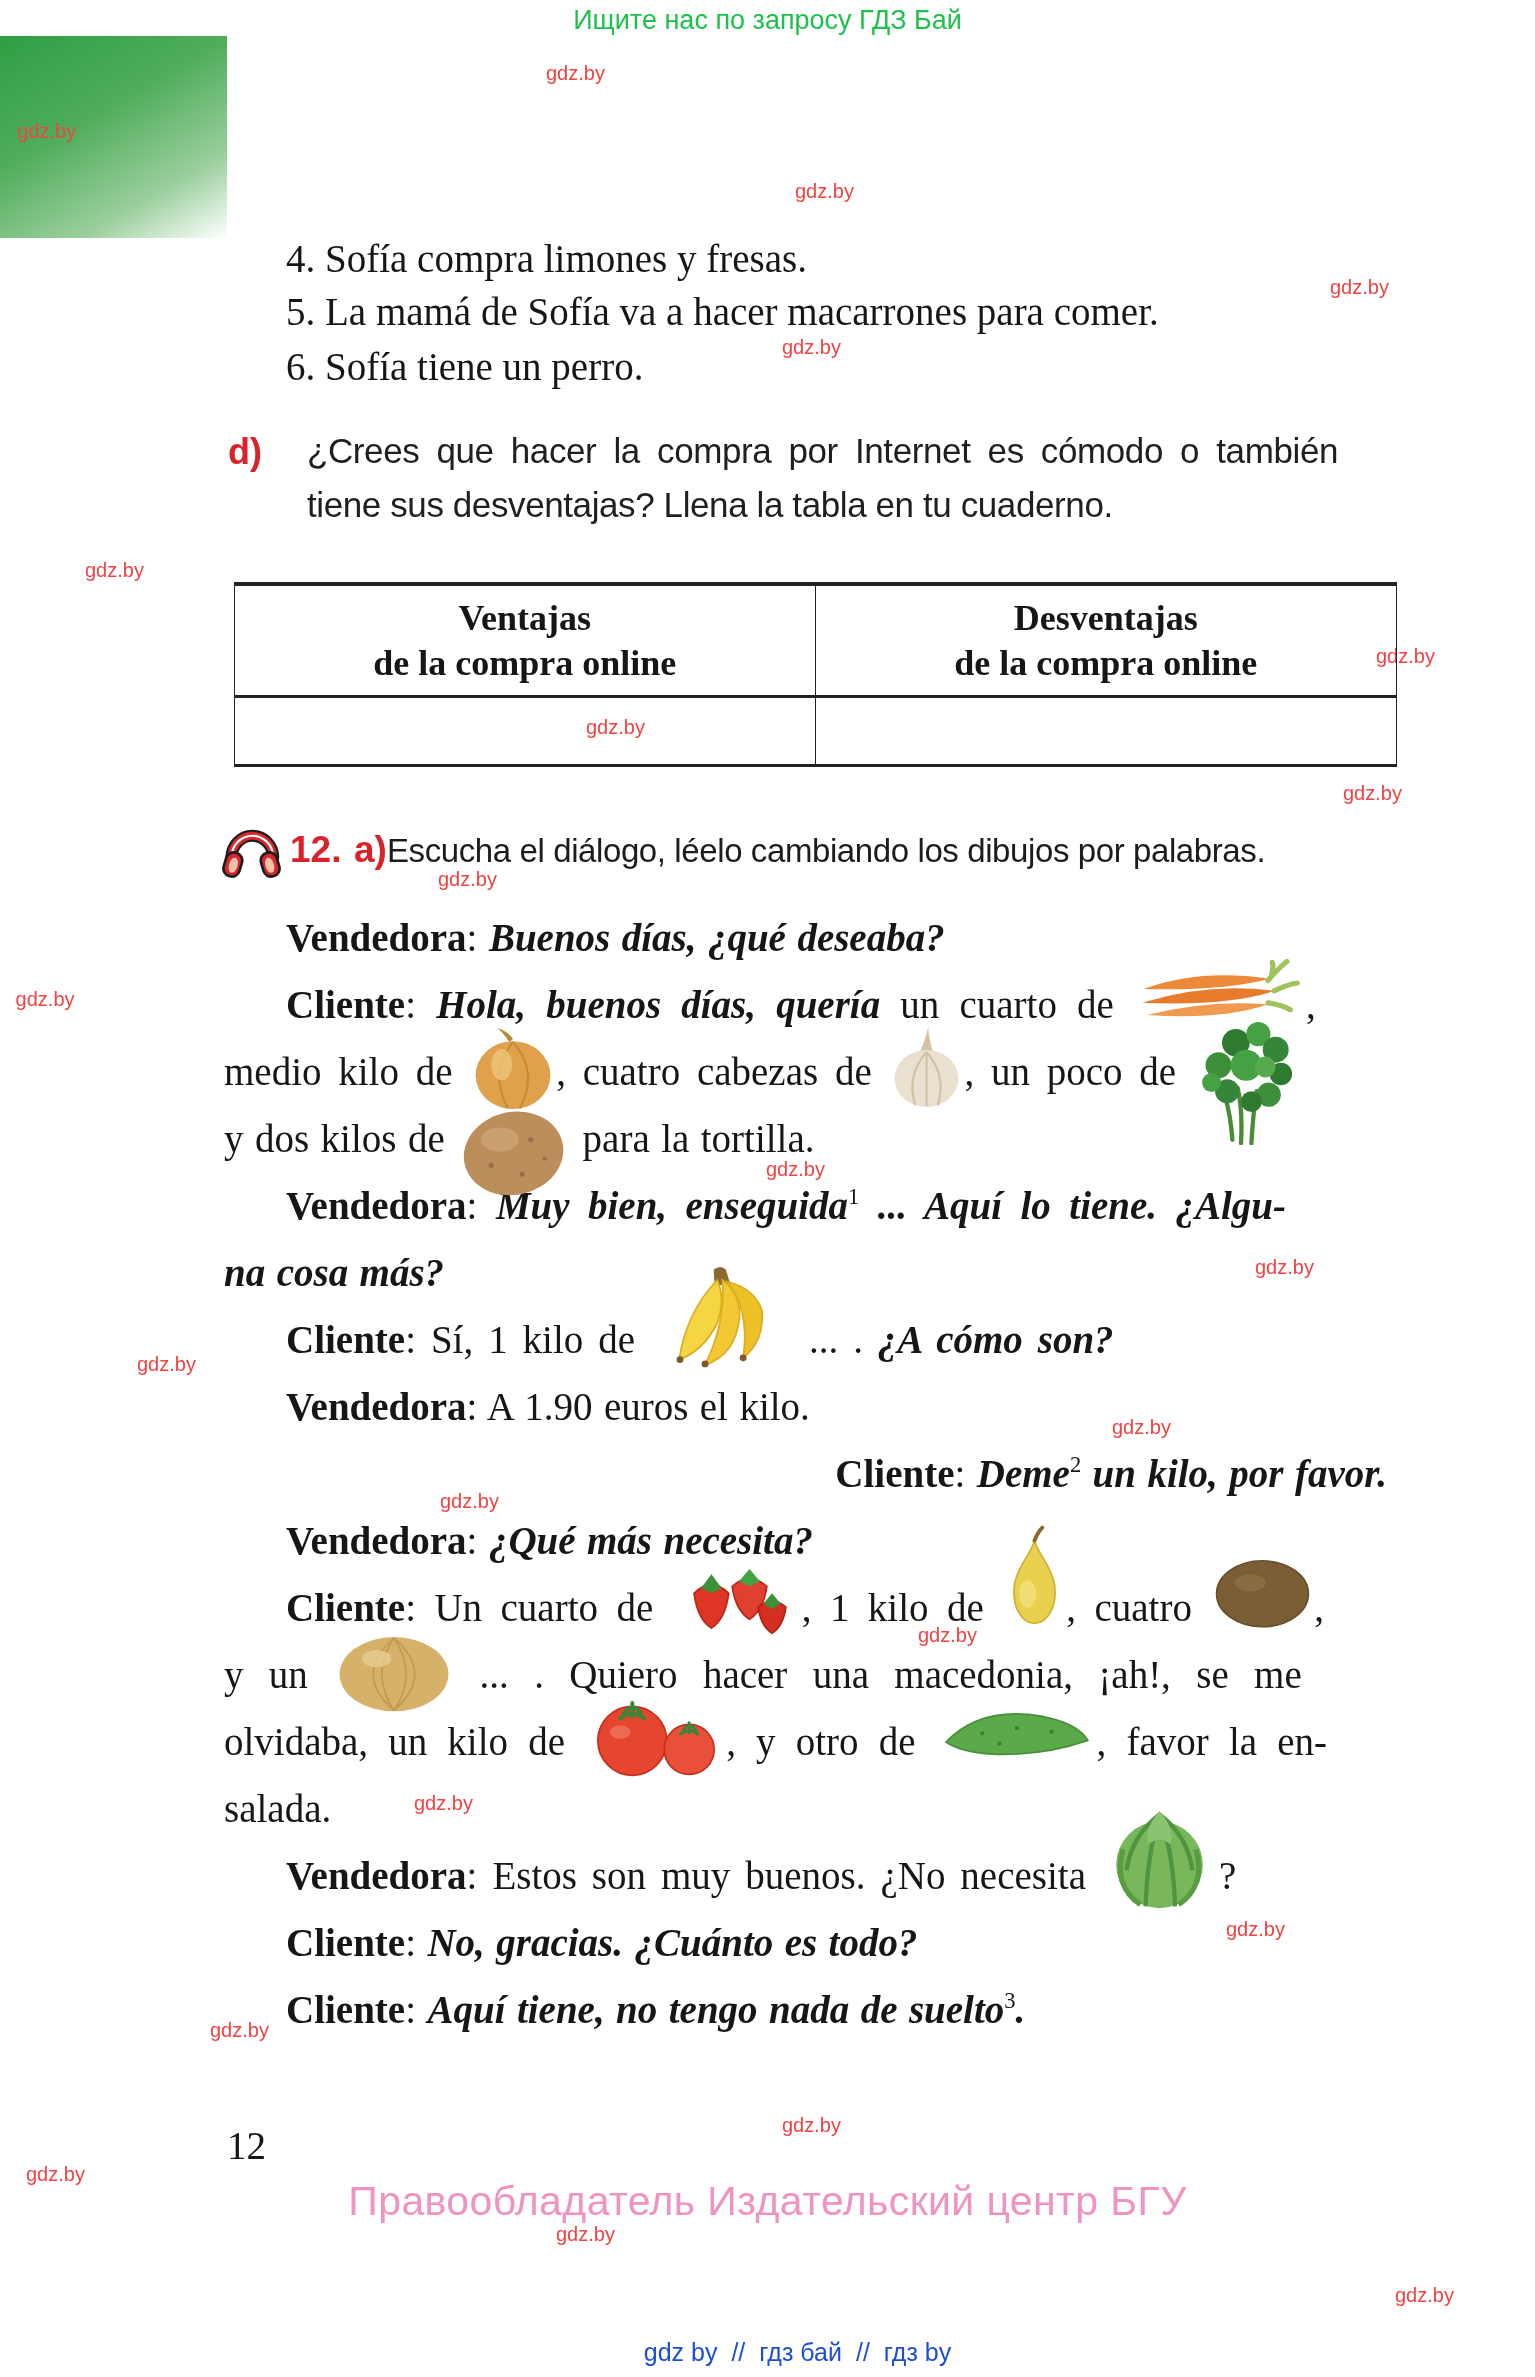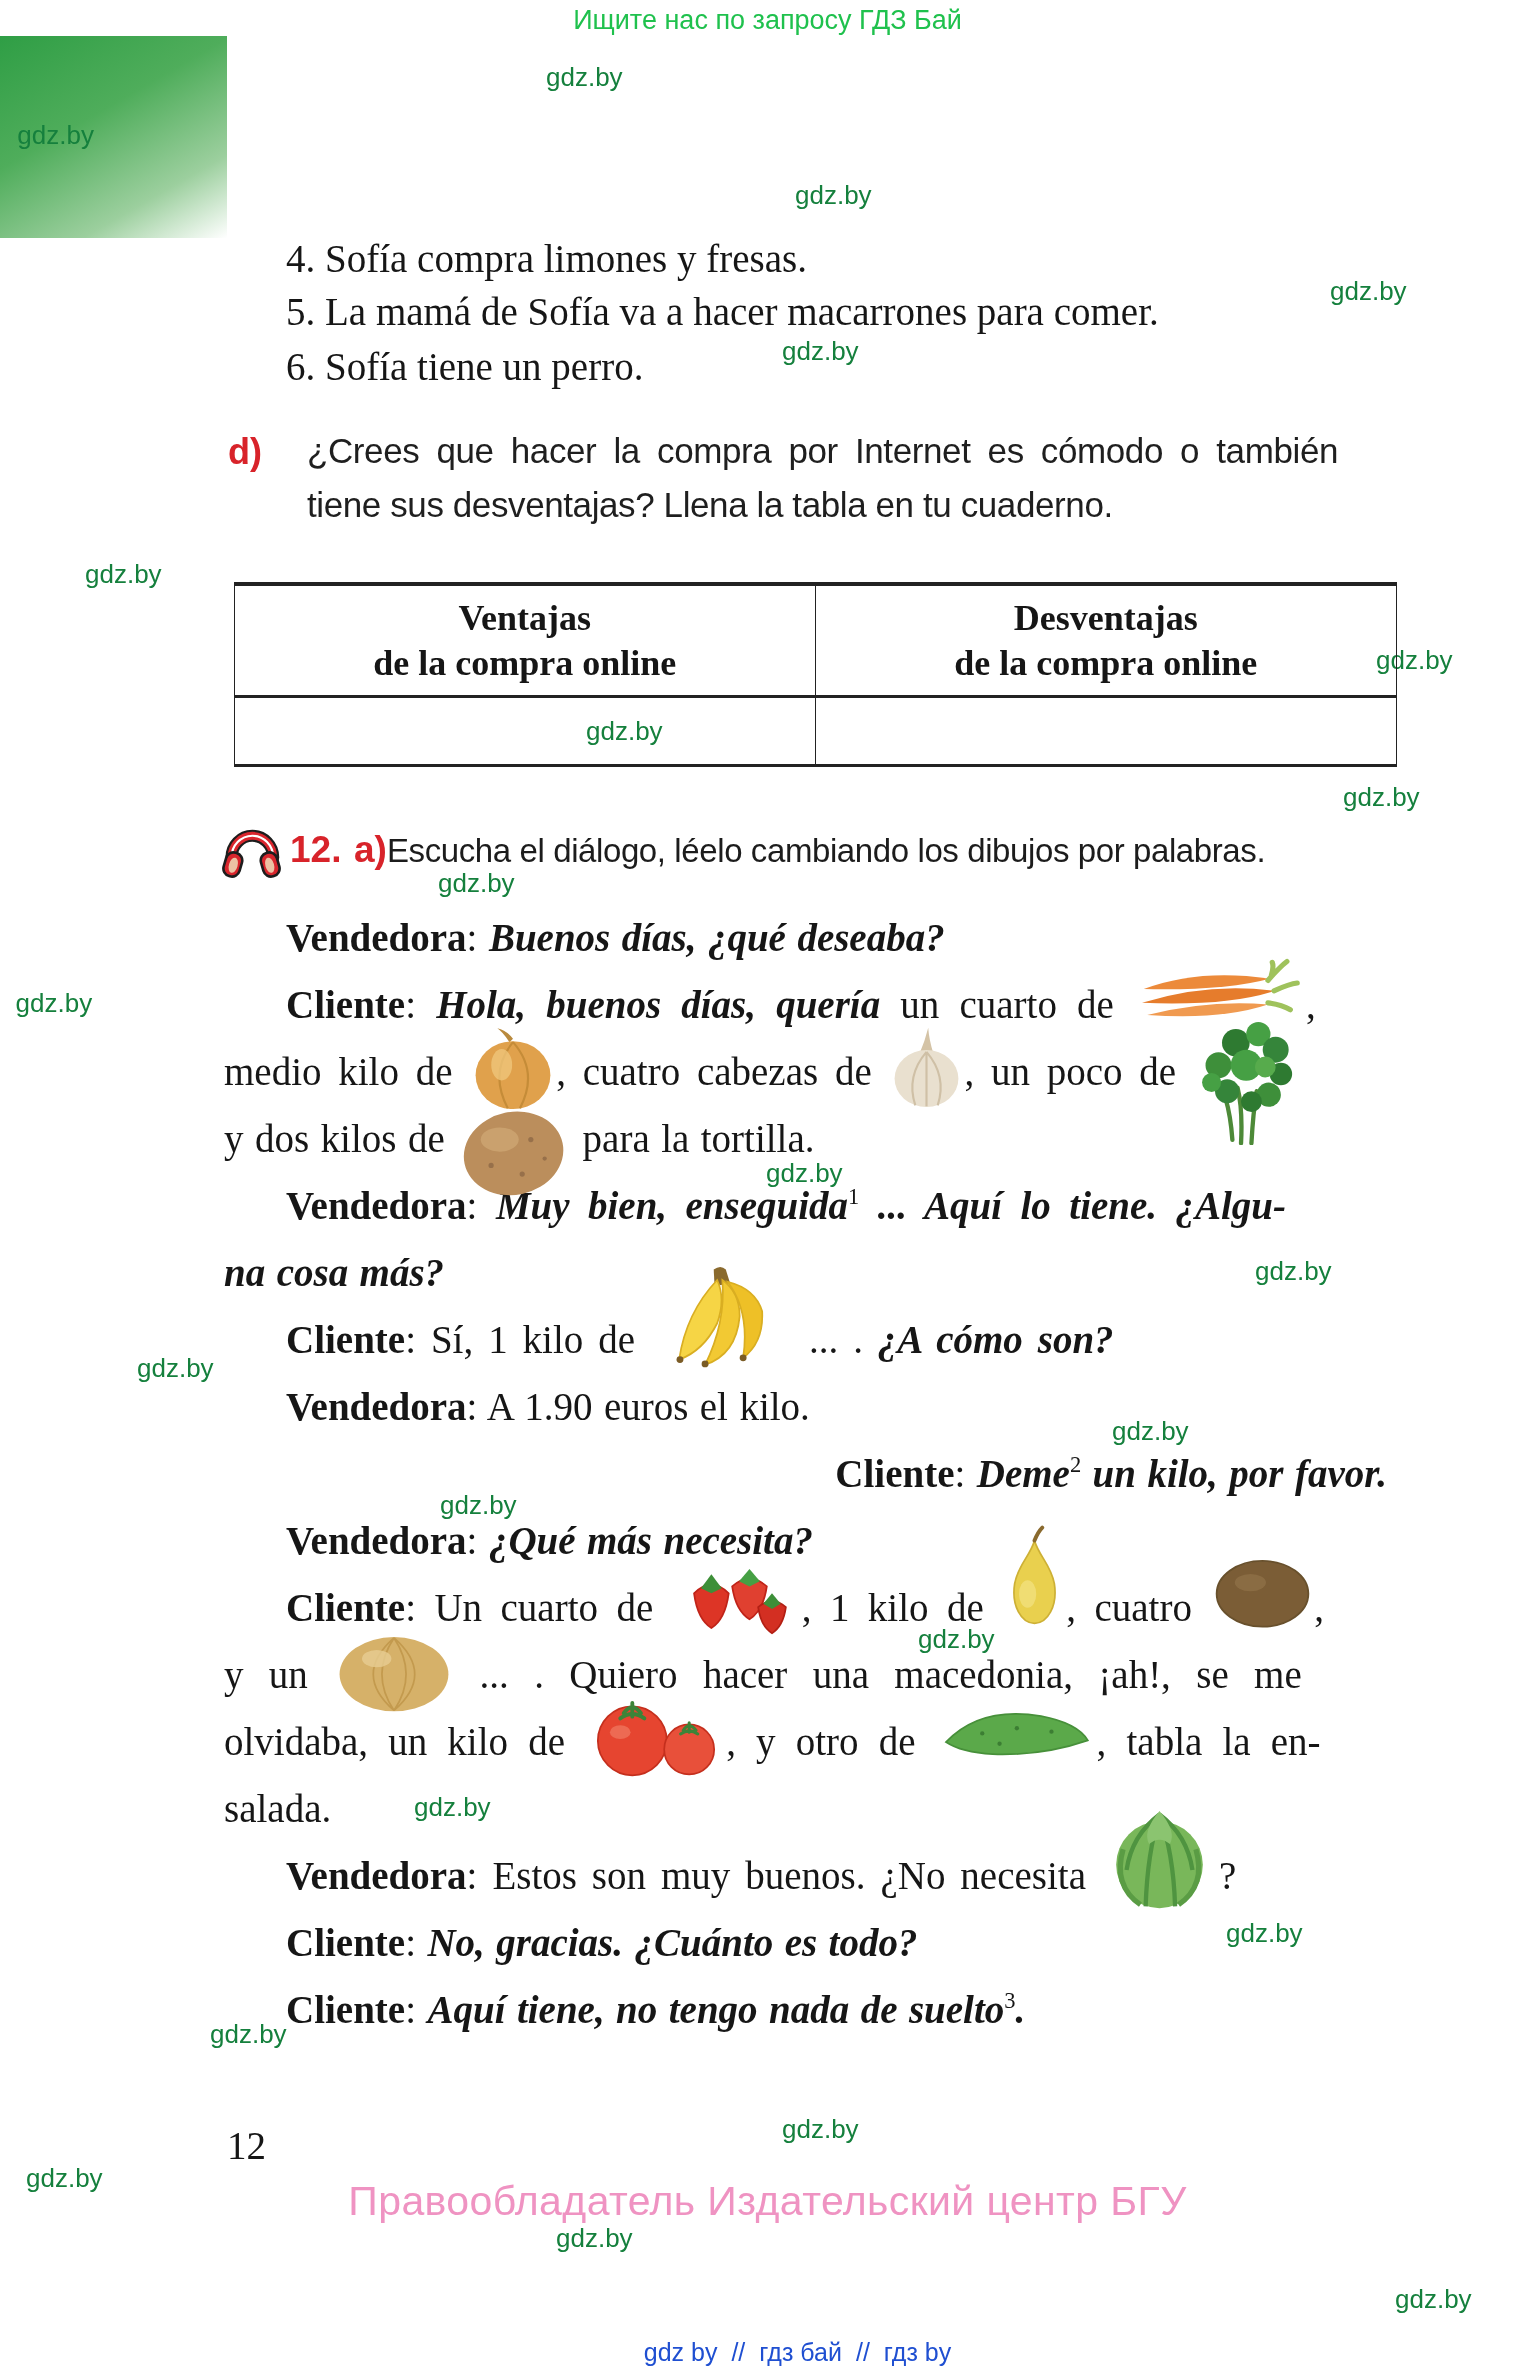--- a/index.html
+++ b/index.html
@@ -11,21 +11,21 @@
   .banner {
     position:absolute; top:5.2px; left:0; width:100%; text-align:center;
     font-family:"Liberation Sans", sans-serif; font-size:27px; color:var(--green,#1fc14d);
   }
   .greenbox {
     position:absolute; left:0; top:36px; width:227px; height:202px;
     background:linear-gradient(150deg,#2f9e45 0%,#4fad5b 40%,#9ccf9e 75%,#ffffff 100%);
   }
   .wm {
     position:absolute; font-family:"Liberation Sans", sans-serif;
-    font-size:26px; color:#15803d; white-space:nowrap;
+    font-size:20px; color:#ef4444; white-space:nowrap;
   }
   .statement {
     position:absolute; left:286px; font-size:39px; white-space:nowrap; line-height:45px;
   }
   .taskd-label {
     position:absolute; left:228px; top:431px;
     font-family:"Liberation Sans", sans-serif; font-weight:bold; font-size:36px;
     color:var(--red,#d8232a);
   }
   .taskd-line {
@@ -236,21 +236,21 @@
     <circle cx="116" cy="62" r="29" fill="#e8503a" stroke="#c52f1d" stroke-width="2"></circle>
     <path d="M40,20 Q50,6 60,20 M50,8 L50,24 M36,26 Q50,16 64,26" stroke="#3c8438" stroke-width="4.5" fill="none" stroke-linecap="round"></path>
     <path d="M109,40 Q116,29 124,40 M116,31 L116,42 M106,44 Q116,37 126,44" stroke="#3c8438" stroke-width="3.5" fill="none" stroke-linecap="round"></path>
     <ellipse cx="36" cy="42" rx="12" ry="8" fill="#f07a62" opacity="0.7"></ellipse>
           </svg></span><span class="sp-reg">, y otro de </span><span class="pimg" style="margin: -7.8px 3.5px; transform: translateY(0px);"><svg width="154" height="54" viewBox="0 0 178 62">
             <path d="M8,38 Q48,-4 118,8 Q160,16 172,36 Q120,54 62,52 Q26,50 8,38 Z" fill="#5ba94a" stroke="#47903a" stroke-width="2"></path>
     <circle cx="50" cy="28" r="2.5" fill="#3c7e33"></circle>
             <circle cx="90" cy="22" r="2.5" fill="#3c7e33"></circle>
     <circle cx="130" cy="26" r="2.5" fill="#3c7e33"></circle>
             <circle cx="70" cy="40" r="2.5" fill="#3c7e33"></circle>
-          </svg></span><span class="sp-reg">, tabla la en-</span></div>
+          </svg></span><span class="sp-reg">, favor la en-</span></div>
       <div class="dline" style="padding-left: 0px; word-spacing: 1.7px;"><span class="sp-reg">salada.</span></div>
       <div class="dline" style="padding-left: 62px; word-spacing: 5.2px;"><span class="sp-name">Vendedora</span><span class="sp-reg">: Estos son muy buenos. ¿No necesita </span><span class="pimg" style="margin: -33px 3.5px; transform: translateY(-10.4px);"><svg width="111" height="104" viewBox="0 0 128 120">
             <circle cx="64" cy="66" r="50" fill="#79b75a"></circle>
     <path d="M22,48 Q10,90 42,112 M106,48 Q118,90 86,112" stroke="#5a9c44" stroke-width="6" fill="none"></path>
     <path d="M64,8 Q32,32 26,72 M64,8 Q96,32 102,72 M64,8 Q50,52 48,114 M64,8 Q80,52 82,114" stroke="#4f9440" stroke-width="5" fill="none"></path>
     <path d="M64,4 Q44,28 52,42 Q64,32 76,42 Q84,28 64,4 Z" fill="#8bc470"></path>
           </svg></span><span class="sp-reg">?</span></div>
       <div class="dline" style="padding-left: 62px; word-spacing: 1.7px;"><span class="sp-name">Cliente</span><span class="sp-reg">: </span><span class="sp-ital">No, gracias. ¿Cuánto es todo?</span></div>
       <div class="dline" style="padding-left: 62px; word-spacing: 1.7px;"><span class="sp-name">Cliente</span><span class="sp-reg">: </span><span class="sp-ital">Aquí tiene, no tengo nada de suelto</span><span class="sp-sup">3</span><span class="sp-ital">.</span></div>
     </div>

